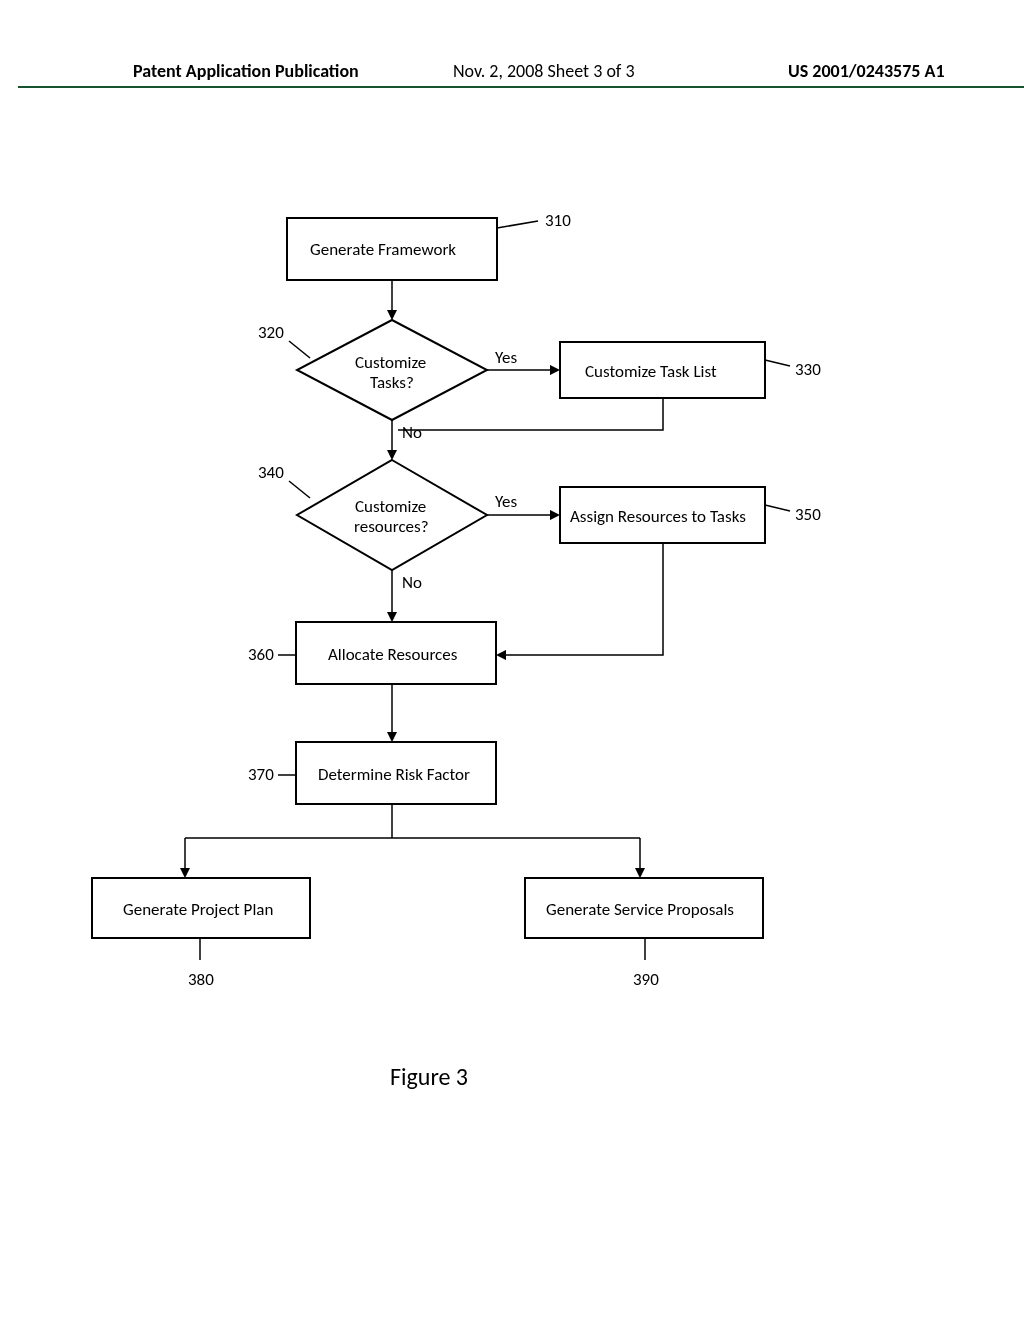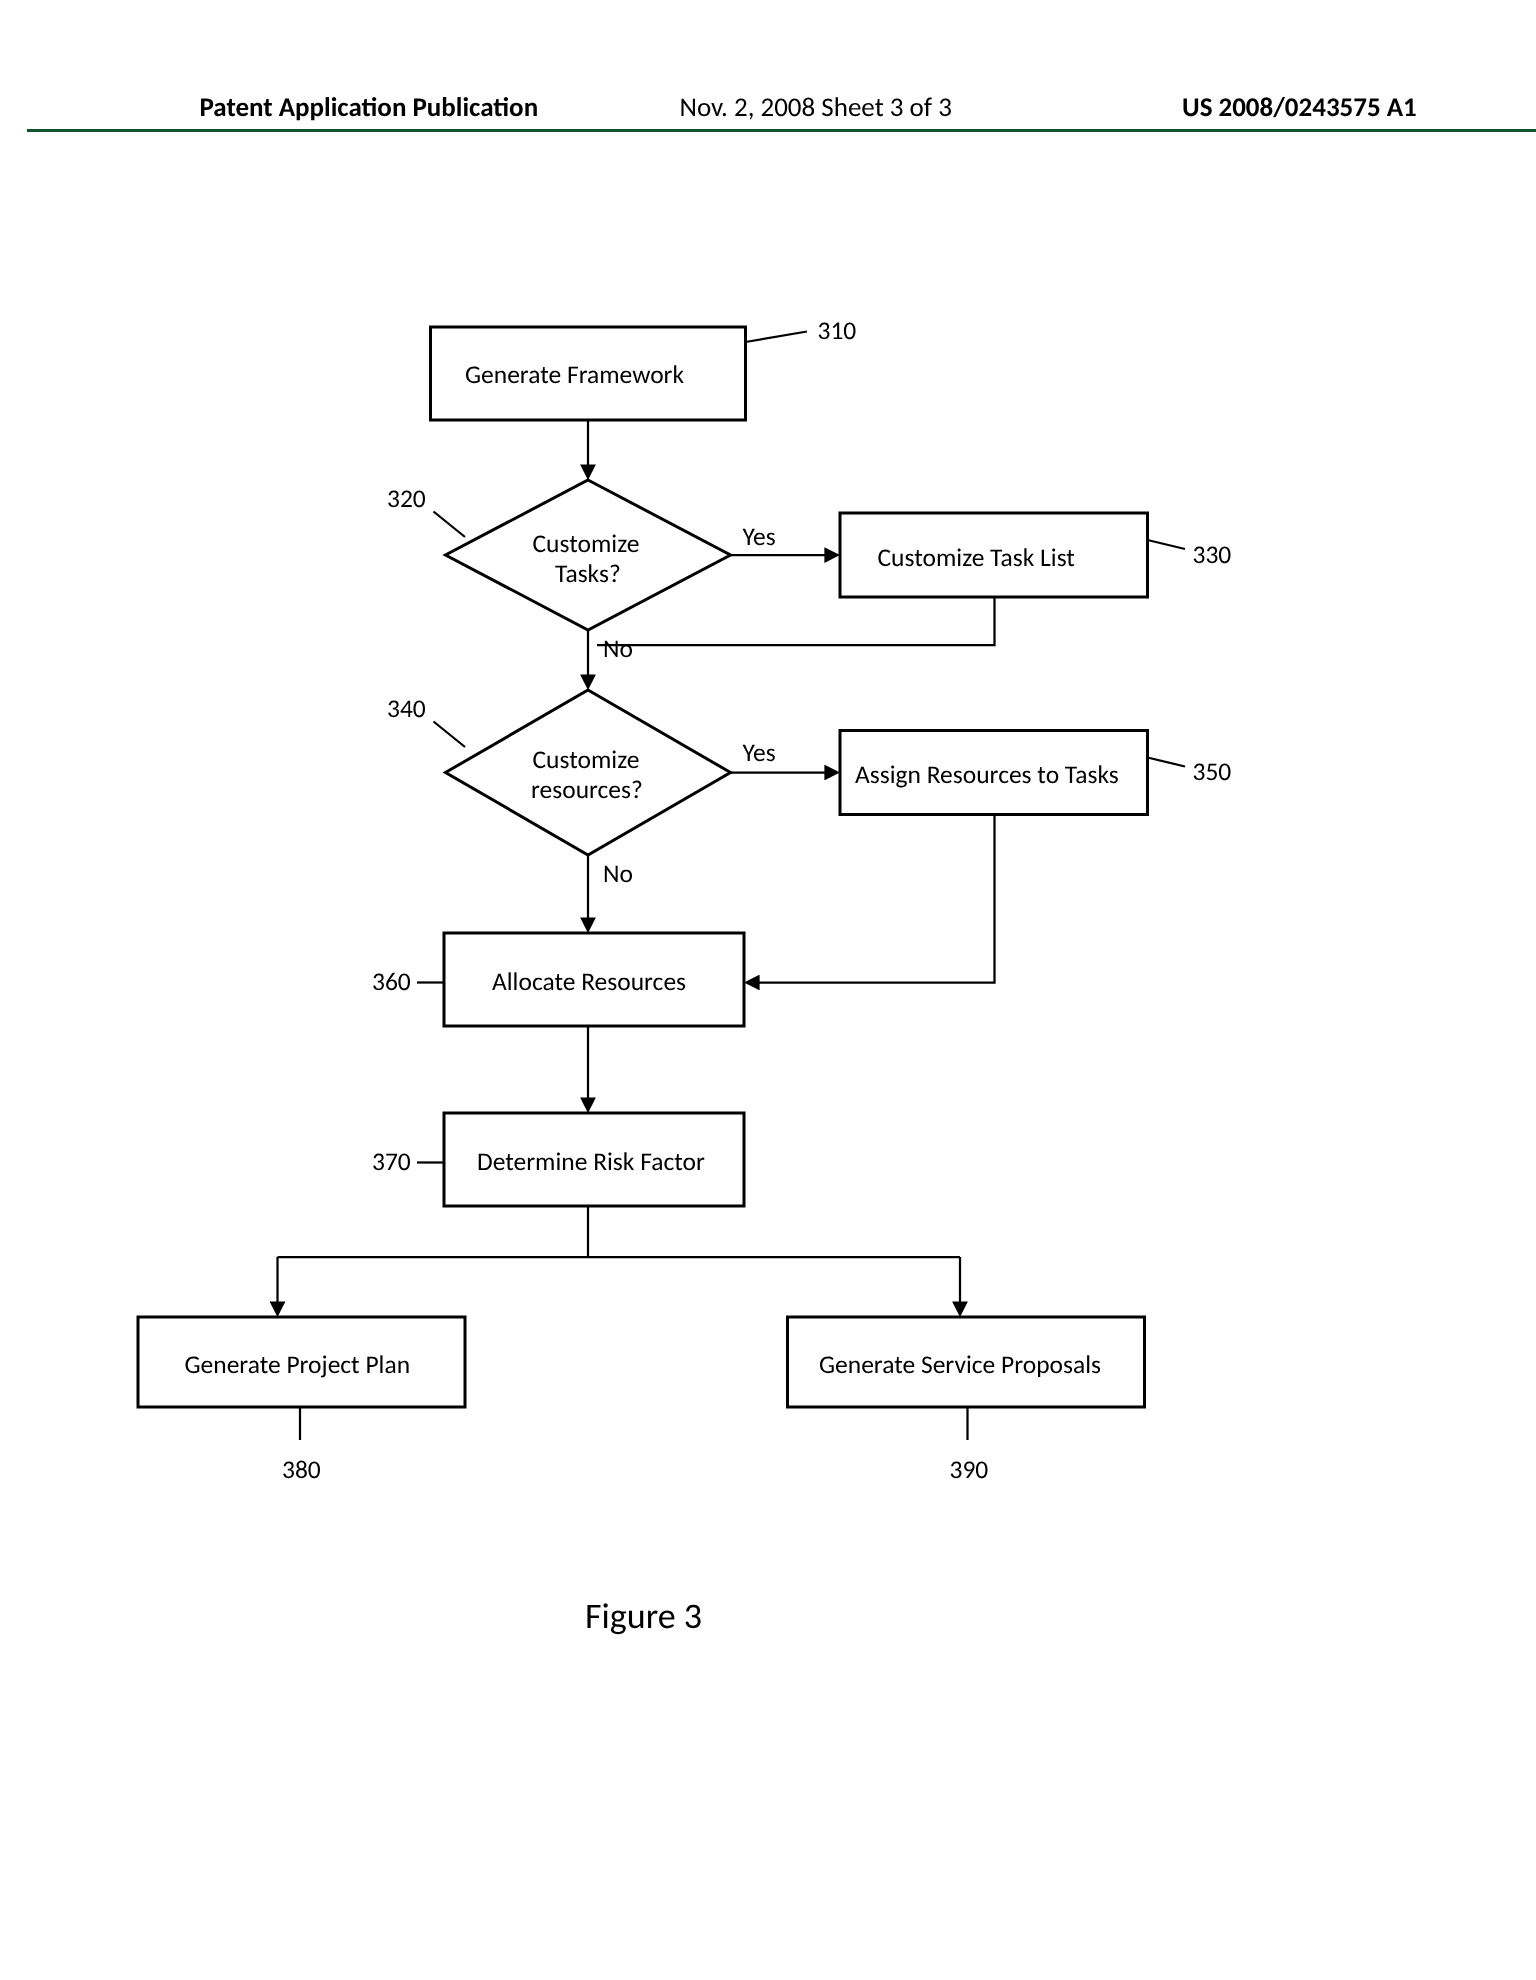--- a/index.html
+++ b/index.html
@@ -29,21 +29,21 @@
   .hdr-right{ position: absolute; left: 770px; top: -22px;}
   svg { position: absolute; top: 0; left: 0; }
   .box-text { font-size: 17px; font-family: Calibri, Arial, sans-serif; }
 </style>
 </head>
 <body>
 
 <div class="header">
   <span class="header-text hdr-left">Patent Application Publication</span>
   <span class="header-text hdr-mid">Nov. 2, 2008  Sheet 3 of 3</span>
-  <span class="header-text hdr-right">US 2008/0243575 A1</span>
+  <span class="header-text hdr-right">US 2001/0243575 A1</span>
 </div>
 
 <svg width="1024" height="1320">
   <defs>
     <marker id="arrow" viewBox="0 0 10 10" refX="8" refY="5" markerWidth="7" markerHeight="7" orient="auto-start-reverse">
       <path d="M 0 0 L 10 5 L 0 10 z" fill="#000"></path>
     </marker>
   </defs>
 
   <rect x="287" y="218" width="210" height="62" fill="#fff" stroke="#000" stroke-width="2"></rect>

